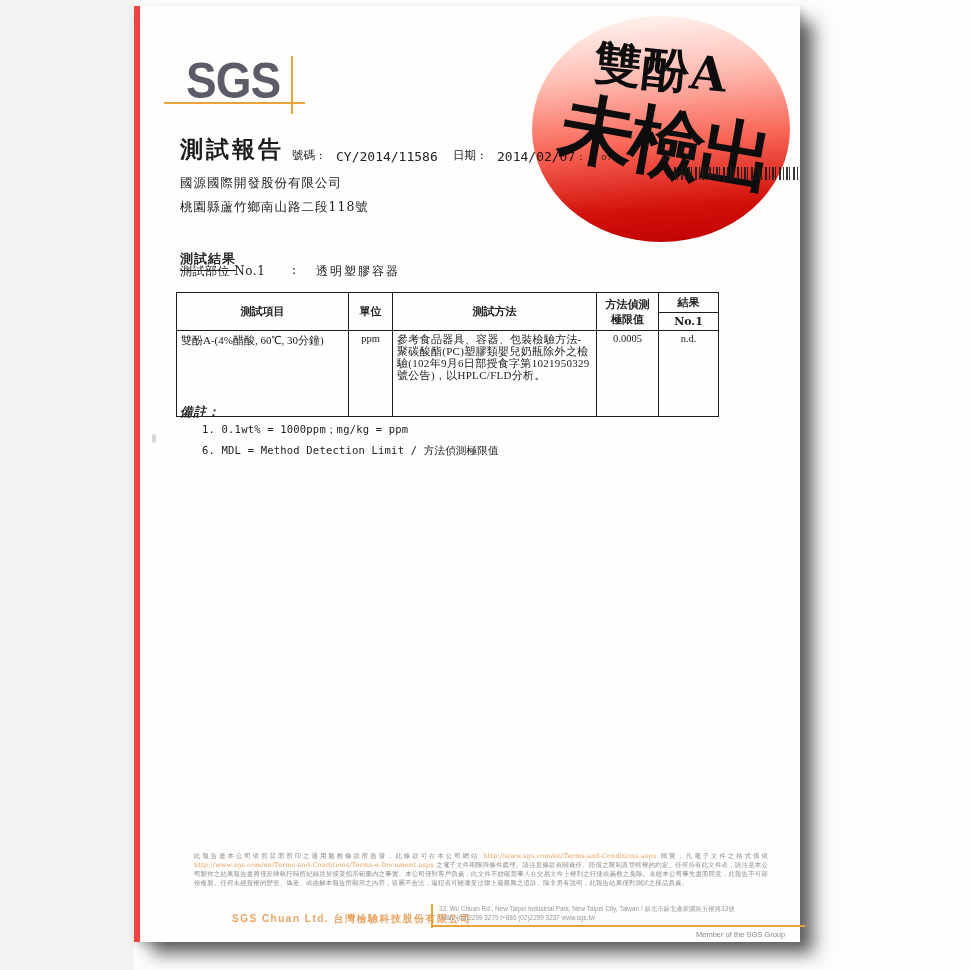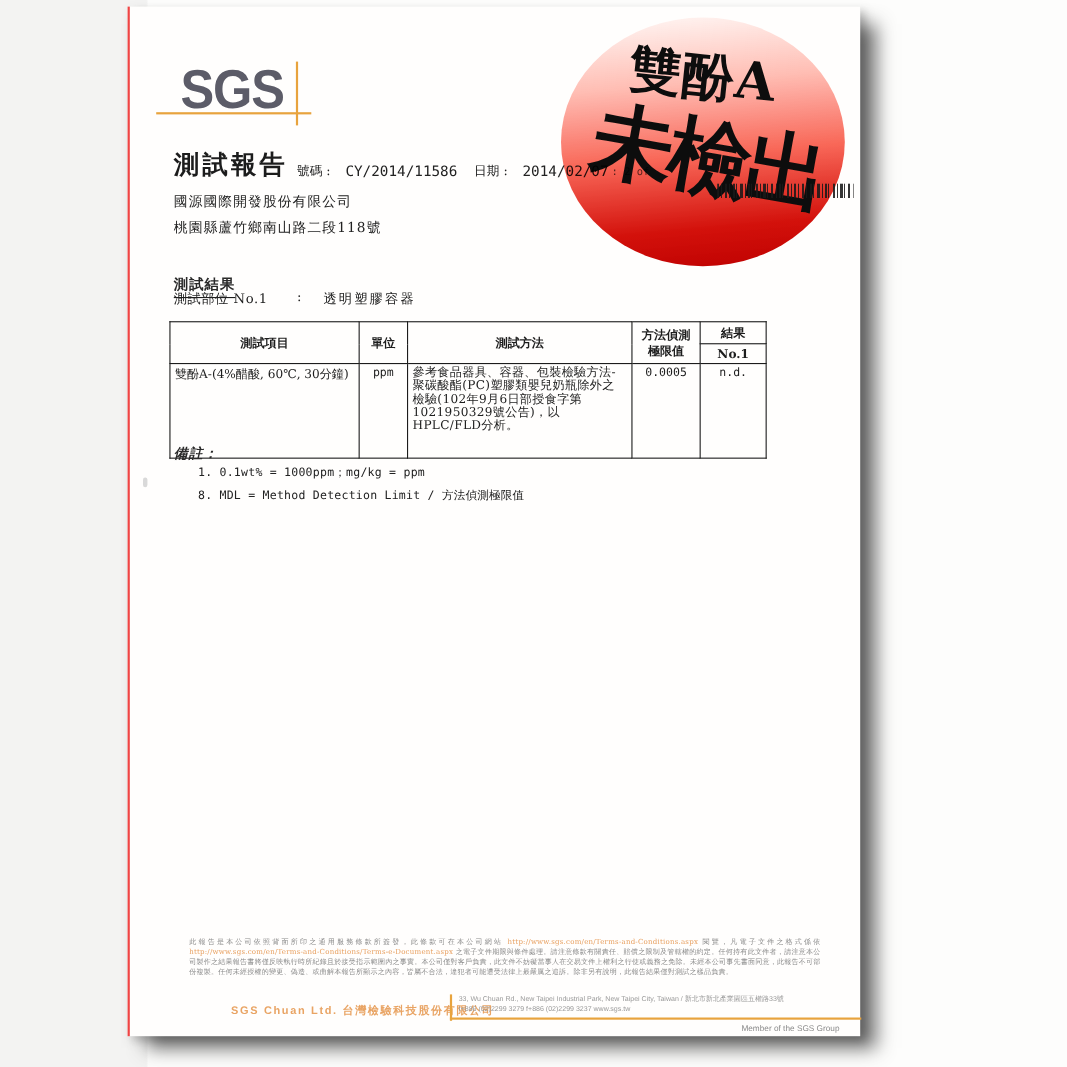--- a/index.html
+++ b/index.html
@@ -4,23 +4,23 @@
 <style>
   * { margin: 0; padding: 0; box-sizing: border-box; }
   html, body { width: 970px; height: 970px; overflow: hidden; }
   body {
     background: linear-gradient(90deg, #f3f3f2 0 133px, #fdfdfc 135px);
     font-family: "DejaVu Serif", "Liberation Serif", serif;
     color: #2a2a2a;
     position: relative;
   }
   .paper {
-    position: absolute; left: 116px; top: 6px; width: 666px; height: 936px;
+    position: absolute; left: 134px; top: 6px; width: 666px; height: 936px;
     background: #fffefd;
-    border-left: 2px solid #ef4444;
+    border-left: 6px solid #ef4444;
     box-shadow: 16px 14px 16px -2px rgba(55,55,55,0.72), 4px 4px 8px rgba(90,90,90,0.35);
   }
   .abs { position: absolute; }
 
   
   .logo-text { font-family: "Liberation Sans", sans-serif; font-weight: 700;
     font-size: 46px; color: #5c5c68; letter-spacing: -1px; transform: scaleY(1.08); }
   .orange-hline { background: #e8a33d; height: 2px; }
   .orange-vline { background: #e8a33d; width: 2px; }
 
@@ -31,21 +31,21 @@
   .company-line { font-size: 12.5px; color: #222; letter-spacing: 1px; }
 
   .section-title { font-size: 13px; font-weight: 700; border-bottom: 1.5px solid #1c1c1c; padding-bottom: 2px; letter-spacing: 1px; }
   .part-row { font-size: 12px; color: #222; letter-spacing: 0.5px; }
 
   
   table.results { border-collapse: collapse; table-layout: fixed; width: 542px;
     font-size: 11px; color: #1d1d1d; }
   table.results th, table.results td { border: 1.2px solid #1c1c1c; padding: 2px 4px; }
   table.results th { font-weight: 700; text-align: center; }
-  table.results td { vertical-align: top; }
+  table.results td { vertical-align: top; font-family: Liberation Serif, serif; }
   .cell-center { text-align: center; }
   .mono { font-family: "DejaVu Sans Mono", monospace; font-size: 10.5px; }
   .method-cell { line-height: 12px; letter-spacing: 0.3px; }
 
   
   .notes-title { font-size: 12.5px; font-weight: 700; letter-spacing: 1px; font-style: italic; }
   .note-item { font-family: "DejaVu Sans Mono", "DejaVu Serif", monospace;
     font-size: 10.5px; color: #222; margin-bottom: 6.5px; letter-spacing: 0.2px; }
 
   
@@ -141,21 +141,21 @@
         <td class="method-cell">參考食品器具、容器、包裝檢驗方法-聚碳酸酯(PC)塑膠類嬰兒奶瓶除外之檢驗(102年9月6日部授食字第1021950329號公告)，以HPLC/FLD分析。</td>
         <td class="cell-center mono">0.0005</td>
         <td class="cell-center mono">n.d.</td>
       </tr>
     </tbody>
   </table>
 
   <div class="abs notes-title" style="left:40px; top:398px;">備註：</div>
   <div class="abs" style="left:62px; top:417px;">
     <div class="note-item">1. 0.1wt% = 1000ppm；mg/kg = ppm</div>
-    <div class="note-item">8. MDL = Method Detection Limit / 方法偵測極限值</div>
+    <div class="note-item">6. MDL = Method Detection Limit / 方法偵測極限值</div>
   </div>
   <div class="abs smudge" style="left:12px; top:428px;"></div>
 
   <div class="abs disclaimer" style="left:54px; top:846px; width:574px;">
     <span>此報告是本公司依照背面所印之通用服務條款所簽發，此條款可在本公司網站 </span><span class="lnk">http://www.sgs.com/en/Terms-and-Conditions.aspx</span><span> 閱覽，凡電子文件之格式係依 </span><span class="lnk">http://www.sgs.com/en/Terms-and-Conditions/Terms-e-Document.aspx</span><span> 之電子文件期限與條件處理。請注意條款有關責任、賠償之限制及管轄權的約定。任何持有此文件者，請注意本公司製作之結果報告書將僅反映執行時所紀錄且於接受指示範圍內之事實。本公司僅對客戶負責，此文件不妨礙當事人在交易文件上權利之行使或義務之免除。未經本公司事先書面同意，此報告不可部份複製。任何未經授權的變更、偽造、或曲解本報告所顯示之內容，皆屬不合法，違犯者可能遭受法律上最嚴厲之追訴。除非另有說明，此報告結果僅對測試之樣品負責。</span>
   </div>
 
   <div class="abs footer-company" style="left:92px; top:906px;">SGS Chuan Ltd.  台灣檢驗科技股份有限公司</div>
   <div class="abs orange-vline" style="left:291px; top:898px; height:24px;"></div>
   <div class="abs footer-address" style="left:299px; top:899px; width:350px;">

